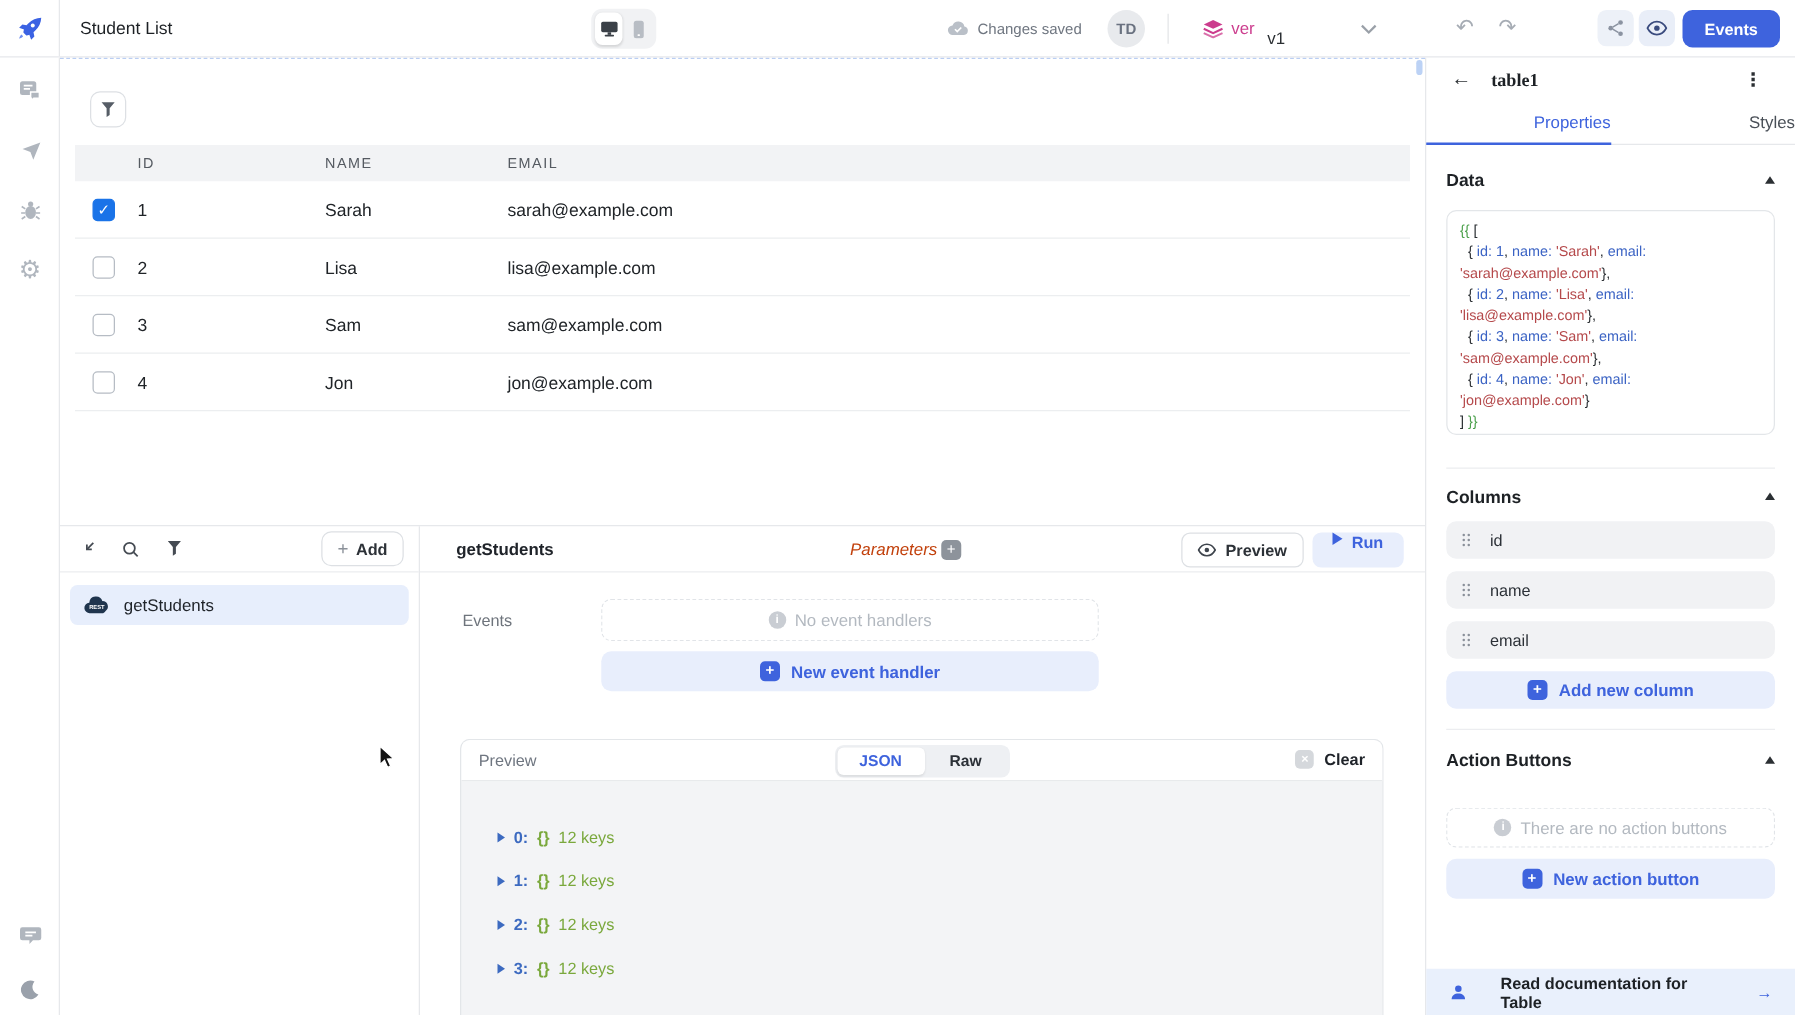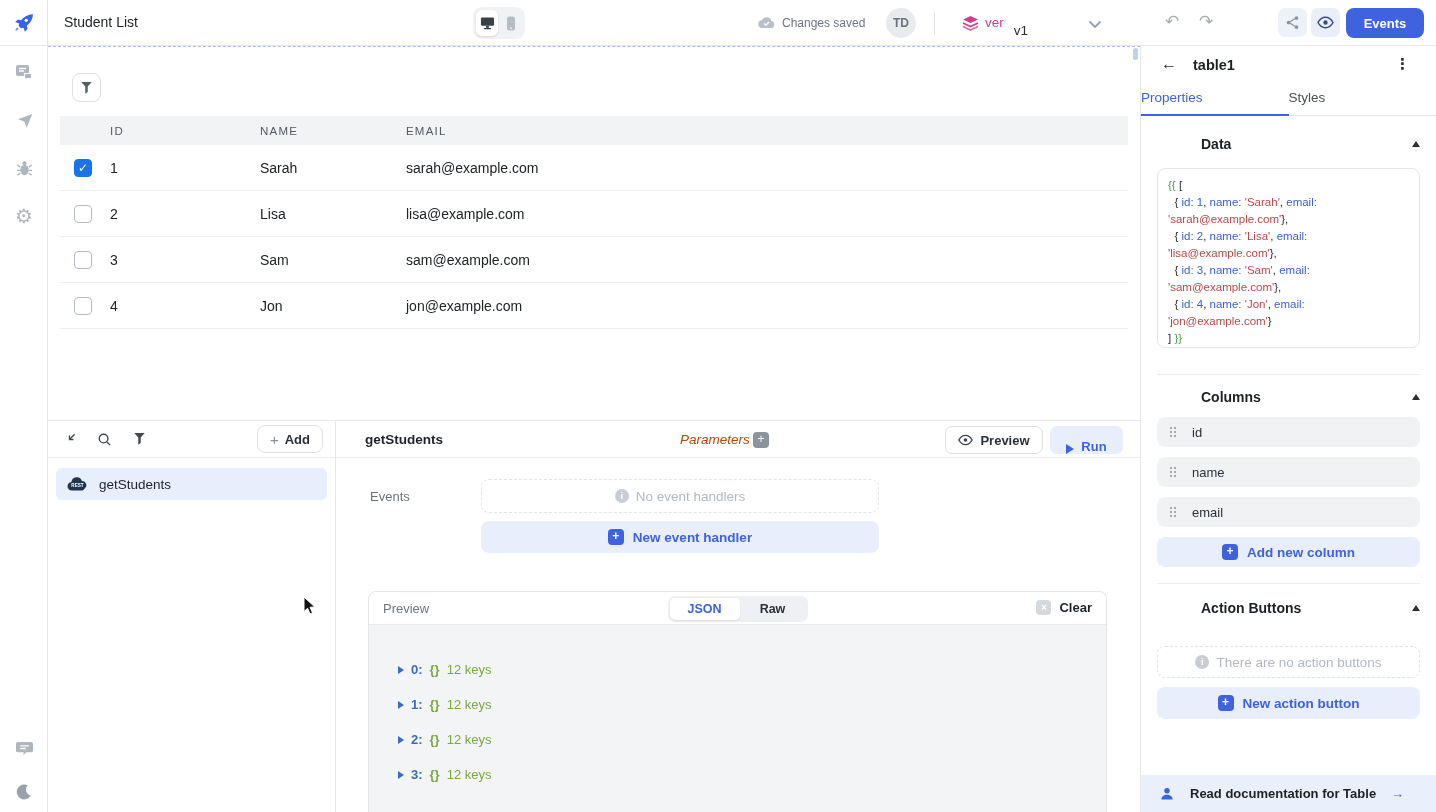--- a/index.html
+++ b/index.html
@@ -67,21 +67,21 @@
   .qlist{padding:10px 8px;}
   .q-item{height:32px;border-radius:6px;display:flex;align-items:center;gap:9px;padding:0 10px;font-size:13.5px;color:#1f2329;}
   .q-item.selected{background:#e7eefc;}
 
   .editor{position:absolute;left:288px;right:0;top:0;bottom:0;}
   .eheader{position:relative;height:37px;border-bottom:1px solid var(--border-soft);}
   .etitle{position:absolute;left:29px;top:11px;font-size:13.5px;font-weight:600;color:#1f2329;}
   .params{position:absolute;left:344px;top:11px;font-size:13.5px;color:#c2410c;font-style:italic;}
   .params-plus{position:absolute;left:417px;top:11px;width:16px;height:16px;border-radius:4px;background:#8d939b;color:#fff;font-size:12px;line-height:15px;text-align:center;}
   .preview-btn{position:absolute;right:97px;top:5px;width:98px;height:28px;border:1px solid #dde0e4;border-radius:7px;background:#fff;display:flex;align-items:center;justify-content:center;gap:7px;font-size:13px;font-weight:600;color:#2c3137;}
-  .run-btn{position:absolute;right:17px;top:5px;width:73px;height:28px;border-radius:7px;background:var(--accent-bg);display:flex;align-items:flex-end;justify-content:center;gap:7px;font-size:13px;font-weight:600;color:var(--accent);}
+  .run-btn{position:absolute;right:17px;top:5px;width:73px;height:28px;border-radius:7px;background:var(--accent-bg);display:flex;align-items:flex-start;justify-content:center;gap:7px;font-size:13px;font-weight:600;color:var(--accent);}
   .play{width:0;height:0;border-top:5px solid transparent;border-bottom:5px solid transparent;border-left:8px solid var(--accent);}
 
   .events{position:relative;height:96px;margin-top:21px;}
   .events-label{position:absolute;left:34px;top:10px;font-size:13px;color:#6e747c;}
   .events-empty{position:absolute;left:145px;top:0;width:398px;height:34px;border:1px dashed #e1e4e8;border-radius:8px;display:flex;align-items:center;justify-content:center;gap:7px;color:#b3b9c0;font-size:13.5px;}
   .new-event{position:absolute;left:145px;top:42px;width:398px;height:32px;border-radius:8px;background:var(--accent-bg);display:flex;align-items:center;justify-content:center;gap:9px;font-size:13.5px;font-weight:600;color:var(--accent);}
   .plus-sq{width:16px;height:16px;border-radius:4px;background:var(--accent);color:#fff;font-size:12px;line-height:15px;text-align:center;font-weight:bold;}
   .info-dot{width:14px;height:14px;border-radius:50%;background:#c9cdd3;color:#fff;font-size:9.5px;line-height:14px;text-align:center;font-weight:bold;font-style:normal;}
 
   .pvbox{position:absolute;left:32px;right:33px;top:170px;bottom:-1px;border:1px solid #e3e6e9;border-bottom:none;border-radius:8px 8px 0 0;overflow:hidden;background:#f3f4f6;}
@@ -100,48 +100,48 @@
   .tri-right{width:0;height:0;border-top:4.5px solid transparent;border-bottom:4.5px solid transparent;border-left:6px solid var(--tree-blue);}
   .tkey{color:var(--tree-blue);font-weight:600;}
   .ttype{color:#3f444a;font-weight:600;}
   .tcount{color:#4a5056;}
   .green .ttype,.green .tcount{color:var(--tree-green);}
 
   
   .inspector{position:absolute;top:46px;right:0;width:296px;bottom:0;background:#fff;border-left:1px solid var(--border);}
   .iheader{position:relative;height:40px;}
   .back{position:absolute;left:20px;top:9px;font-size:16px;color:#2b2f33;}
-  .ititle{position:absolute;left:52px;top:11px;font-size:14.5px;font-weight:600;color:#1d2125;}
+  .ititle{position:absolute;left:52px;top:11px;font-size:14.5px;font-weight:600;color:#1d2125;font-family:Liberation Serif, serif;}
   .kebab{position:absolute;right:26px;top:9px;font-size:15px;color:#2b2f33;font-weight:bold;}
   .itabs{position:relative;height:30px;border-bottom:1px solid var(--border);display:flex;}
-  .itab{width:50%;text-align:left;font-size:13.5px;color:#4a5058;padding-top:4px;}
+  .itab{width:50%;text-align:right;font-size:13.5px;color:#4a5058;padding-top:4px;}
   .itab.active{color:var(--accent);}
   .tab-underline{position:absolute;left:0;bottom:-1px;width:50%;height:2px;background:var(--accent);}
   .isection{padding:0 16px;}
-  .sec-head{display:flex;align-items:center;justify-content:space-between;margin-top:20px;margin-left:44px;}
+  .sec-head{display:flex;align-items:center;justify-content:space-between;margin-top:20px;}
   .sec-title{font-size:14px;font-weight:bold;color:#1d2125;}
   .caret-up{width:0;height:0;border-left:4.5px solid transparent;border-right:4.5px solid transparent;border-bottom:6px solid #2b2f33;}
   .codebox{margin-top:16px;border:1px solid #e3e6e9;border-radius:8px;padding:8px 10px;height:180px;font-size:11.5px;line-height:17px;color:#2b2f33;}
   .code-line{white-space:pre;}
   .tok-p{color:#2b2f33;} .tok-k{color:var(--code-key);} .tok-s{color:var(--code-str);} .tok-g{color:var(--code-green);}
   .idivider{height:1px;background:var(--border-soft);margin-top:26px;}
   .dyn-row{display:flex;align-items:center;margin-top:20px;}
   .dyn-label{font-size:13.5px;color:#2c3137;}
   .fx{margin-left:auto;font-family:"DejaVu Serif",serif;font-style:italic;font-size:13.5px;color:#9aa0a8;}
   .toggle{margin-left:13px;width:34px;height:18px;border-radius:9px;background:#e2e4e8;position:relative;}
   .knob{position:absolute;left:2px;top:2px;width:14px;height:14px;border-radius:50%;background:#fff;box-shadow:0 1px 2px rgba(0,0,0,.2);}
   .col-list{margin-top:12px;}
   .col-item{height:30px;background:#f1f2f4;border-radius:8px;display:flex;align-items:center;padding:0 13px;font-size:13px;color:#2c3137;margin-bottom:10px;}
   .dots{width:6px;height:10px;position:relative;margin-right:16px;}
   .dots::before{content:"";position:absolute;left:0;top:0;width:2px;height:2px;border-radius:50%;background:#8a9099;
     box-shadow:4px 0 0 #8a9099,0 4px 0 #8a9099,4px 4px 0 #8a9099,0 8px 0 #8a9099,4px 8px 0 #8a9099;}
   .blue-btn{height:30px;border-radius:8px;background:var(--accent-bg);display:flex;align-items:center;justify-content:center;gap:9px;font-size:13.5px;font-weight:600;color:var(--accent);}
   .dashed-empty{margin-top:30px;height:32px;border:1px dashed #e1e4e8;border-radius:8px;display:flex;align-items:center;justify-content:center;gap:7px;color:#b3b9c0;font-size:13.5px;}
   .new-action{margin-top:9px;height:32px;}
-  .docs-strip{position:absolute;left:0;right:0;bottom:0;height:37px;background:#e9f0fc;display:flex;align-items:center;gap:15px;padding:0 18px;font-size:13px;font-weight:bold;color:#1d2125;}
+  .docs-strip{position:absolute;left:0;right:0;bottom:0;height:37px;background:#e9f0fc;display:flex;align-items:center;gap:26px;padding:0 18px;font-size:13px;font-weight:bold;color:#1d2125;}
   .docs-arrow{color:var(--accent);font-weight:bold;}
 
   .mouse-cursor{position:absolute;left:303px;top:596px;z-index:50;}
 </style>
 </head>
 <body>
 
 <div class="topbar">
   <div class="logo-cell">
     <svg width="24" height="24" viewBox="0 0 24 24">

